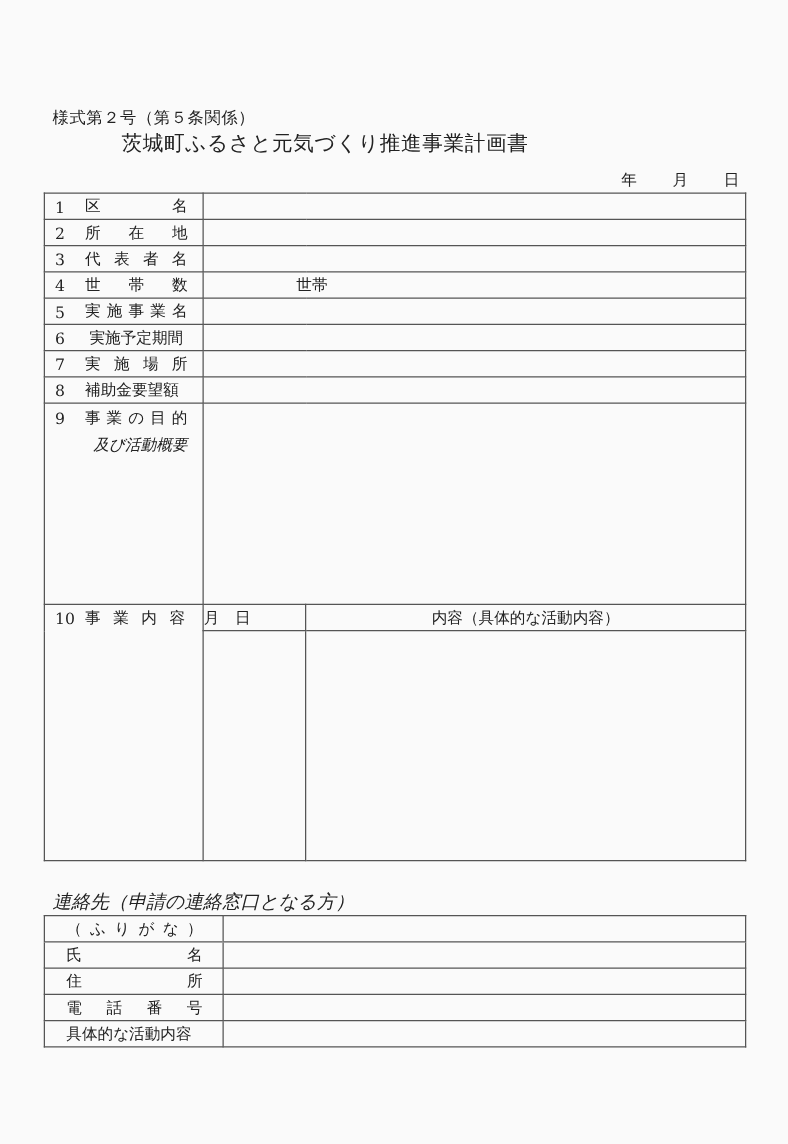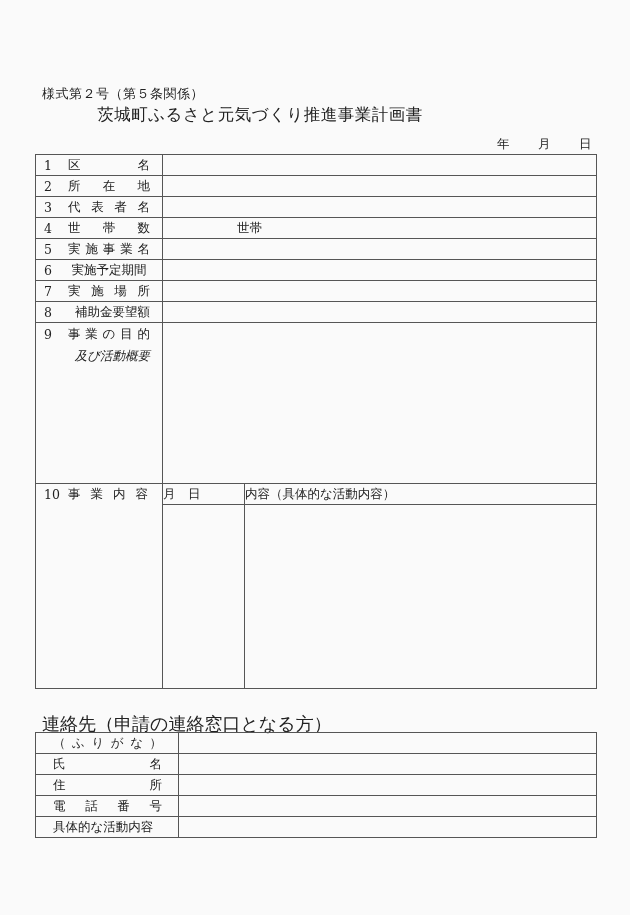--- a/index.html
+++ b/index.html
@@ -13,21 +13,21 @@
   td { border:1px solid #555; padding:0; height:20px; vertical-align:middle; }
   #main { left:35px; top:154px; width:562px; }
   .lbl { width:126px; }
   .lbl .inner { display:flex; align-items:center; padding-left:8px; padding-right:12px; }
   .num { width:24px; }
   .jt { flex:1; display:flex; justify-content:space-between; }
   #contact { left:35px; top:732px; width:562px; }
   .clbl { width:142px; }
   .clbl .inner { display:flex; justify-content:space-between; padding:0 16px 0 17px; }
   tr.dotted td { border-bottom:1px dotted #666; }
-  .section-note { left:42px; top:712px; font-size:18px; }
+  .section-note { left:42px; top:712px; font-size:15px;font-style:italic; }
 </style>
 </head>
 <body>
 
 <div class="abs form-no">様式第２号（第５条関係）</div>
 <div class="abs title">茨城町ふるさと元気づくり推進事業計画書</div>
 <div class="abs date" style="left:497px">年</div>
 <div class="abs date" style="left:538px">月</div>
 <div class="abs date" style="left:579px">日</div>
 
@@ -127,21 +127,21 @@
               <span>所</span>
             </span>
           </div>
         </td>
         <td colspan="2"></td>
       </tr>
       <tr>
         <td class="lbl">
           <div class="inner">
             <span class="num">8</span>
-            <span class="jt" style="justify-content: flex-end;">
+            <span class="jt" style="justify-content: flex-start;">
               <span>補助金要望額</span>
             </span>
           </div>
         </td>
         <td colspan="2"></td>
       </tr>
       <tr>
         <td class="lbl" style="height: 160px; vertical-align: top;">
           <div class="inner" style="height: 22px;">
             <span class="num">9</span>
@@ -168,21 +168,21 @@
             <span class="num">10</span>
             <span class="jt">
               <span>事</span>
               <span>業</span>
               <span>内</span>
               <span>容</span>
             </span>
           </div>
         </td>
         <td style="text-align: left;">月　日</td>
-        <td style="text-align: left;">内容（具体的な活動内容）</td>
+        <td style="text-align: center;">内容（具体的な活動内容）</td>
       </tr>
       <tr>
         <td style="height: 183px;"></td>
         <td></td>
       </tr>
     </tbody>
 </table>
 
 <div class="abs section-note">連絡先（申請の連絡窓口となる方）</div>
 

